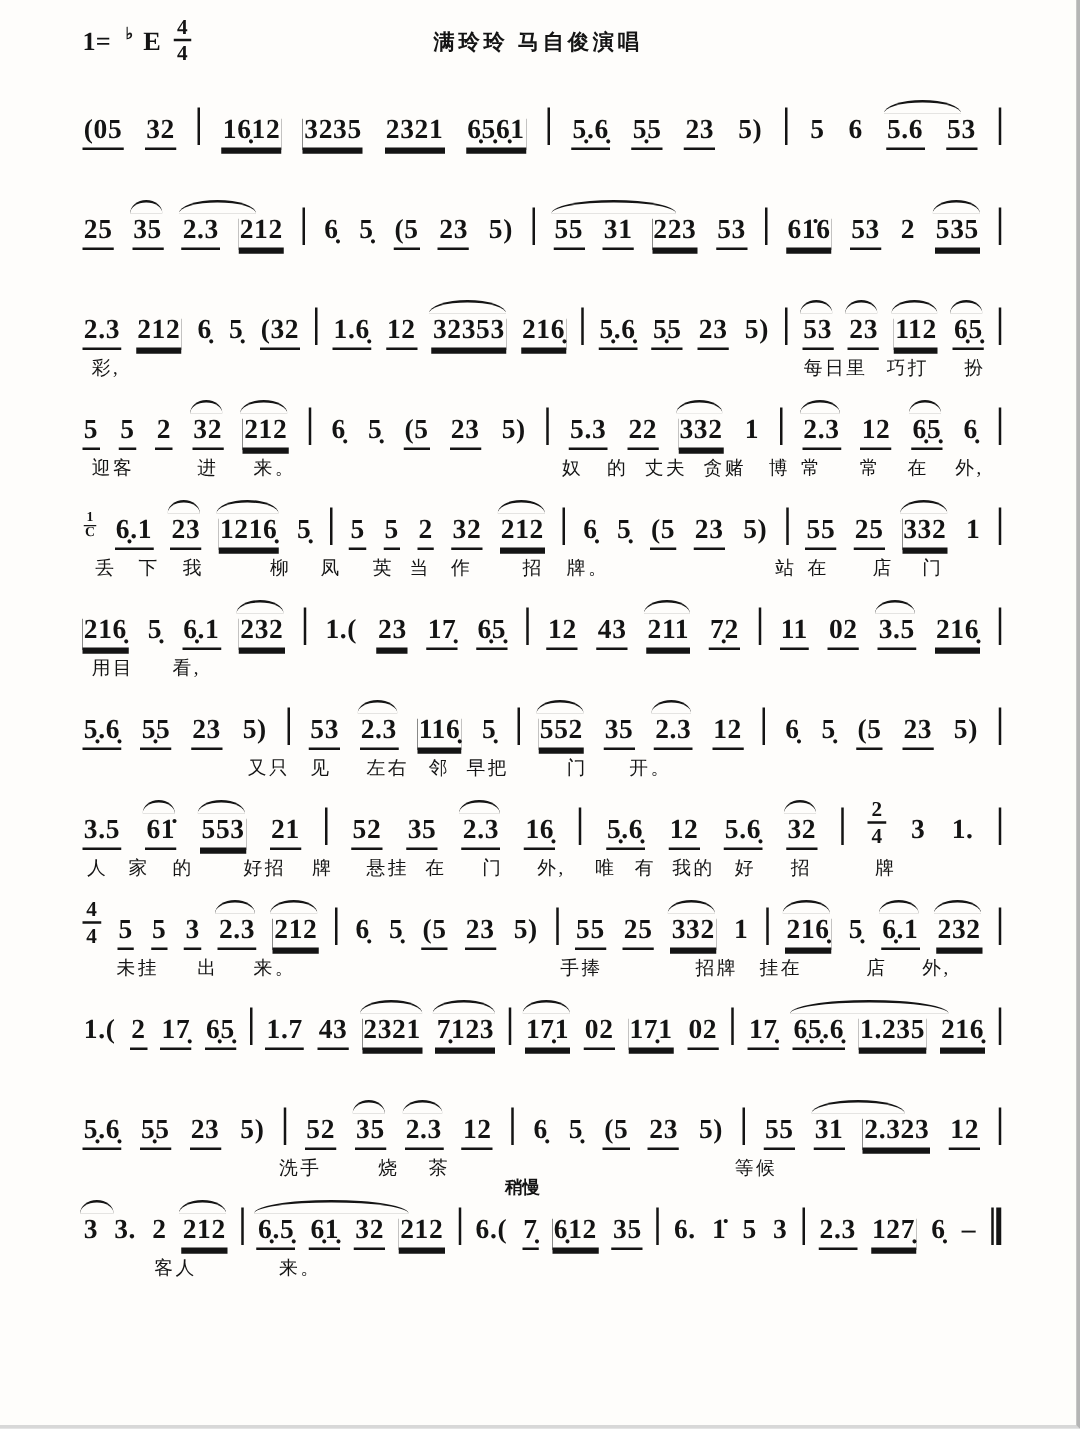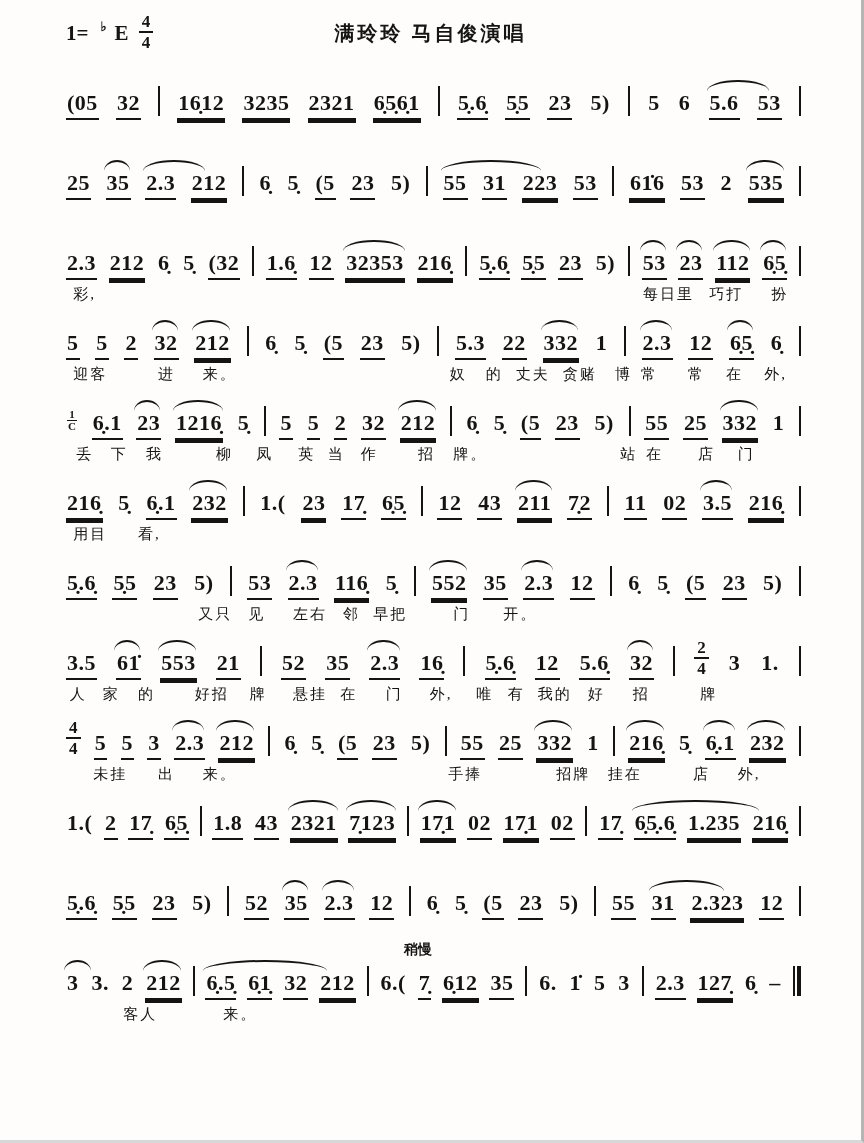--- a/index.html
+++ b/index.html
@@ -3,21 +3,21 @@
 <meta charset="utf-8">
 <style>
   html,body{margin:0;padding:0;background:#e8e8e8;}
   .page{width:864px;height:1143px;background:#fefdfb;position:relative;overflow:hidden;
         font-family:"Liberation Serif",serif;color:#141414;box-sizing:border-box;
         border-right:3px solid #b5b5b5;border-bottom:3px solid #d8d8d8;}
   .title{text-align:center;padding-top:60px;font-size:33px;font-weight:bold;letter-spacing:5px;}
   .header-row{display:grid;grid-template-columns:1fr auto 1fr;align-items:center;padding:12px 66px 0 66px;}
   .key{display:flex;align-items:center;gap:10px;font-weight:bold;font-size:21px;}
   .key .flat{font-size:13px;position:relative;top:-6px;margin:0 -2px 0 2px;}
-  .subtitle{font-size:20px;letter-spacing:3px;font-weight:bold;}
+  .subtitle{font-size:17px;letter-spacing:3px;font-weight:bold;}
   .transcriber{text-align:right;font-size:16px;letter-spacing:2px;font-weight:bold;}
   .score{padding:20px 60px 0 66px;}
   .line{position:relative;height:80px;}
   .notes{display:flex;justify-content:space-between;align-items:flex-end;height:46px;}
   .note{position:relative;font-size:22px;font-weight:bold;letter-spacing:.5px;line-height:1;
         padding:0 1px 4px 1px;border-bottom:2px solid transparent;white-space:nowrap;}
   .note.u1{border-bottom-color:#141414;}
   .note.u2{border-bottom-color:#141414;box-shadow:0 3px 0 #141414;}
   .bar{width:2px;height:30px;background:#141414;margin-bottom:4px;flex:none;}
   .dbar{width:8px;height:30px;border-left:2px solid #141414;border-right:4px solid #141414;
@@ -362,21 +362,21 @@
           <span style="left: 91.4%;">外,</span>
         </div>
       </div>
       <div class="line">
         <div class="notes">
           <span class="note u0">1.(</span>
           <span class="note u1">2</span>
           <span class="note u1">17̣</span>
           <span class="note u1">6̣5̣</span>
           <span class="bar"></span>
-          <span class="note u1">1.8</span>
+          <span class="note u1">1.7</span>
           <span class="note u1">43</span>
           <span class="note u2">2321<span class="tie"></span></span>
           <span class="note u2">7̣123<span class="tie"></span></span>
           <span class="bar"></span>
           <span class="note u2">17̣1<span class="tie"></span></span>
           <span class="note u1">02</span>
           <span class="note u2">17̣1</span>
           <span class="note u1">02</span>
           <span class="bar"></span>
           <span class="note u1">17̣</span>
@@ -404,20 +404,26 @@
           <span class="note u1">(5</span>
           <span class="note u1">23</span>
           <span class="note u0">5)</span>
           <span class="bar"></span>
           <span class="note u1">55</span>
           <span class="note u1">31<span class="tie" style="width: 300%;"></span></span>
           <span class="note u2">2.323</span>
           <span class="note u1">12</span>
           <span class="bar"></span>
         </div>
+        <div class="lyr">
+          <span style="left: 21.4%;">洗手</span>
+          <span style="left: 32.2%;">烧</span>
+          <span style="left: 37.7%;">茶</span>
+          <span style="left: 71%;">等候</span>
+        </div>
       </div>
       <div class="line">
         <span class="tempo" style="left: 46%;">稍慢</span>
         <div class="notes">
           <span class="note u0">3<span class="tie" style="width: 200%;"></span></span>
           <span class="note u0">3.</span>
           <span class="note u0">2</span>
           <span class="note u2">212<span class="tie"></span></span>
           <span class="bar"></span>
           <span class="note u1">6̣.5̣<span class="tie" style="width: 400%;"></span></span>

